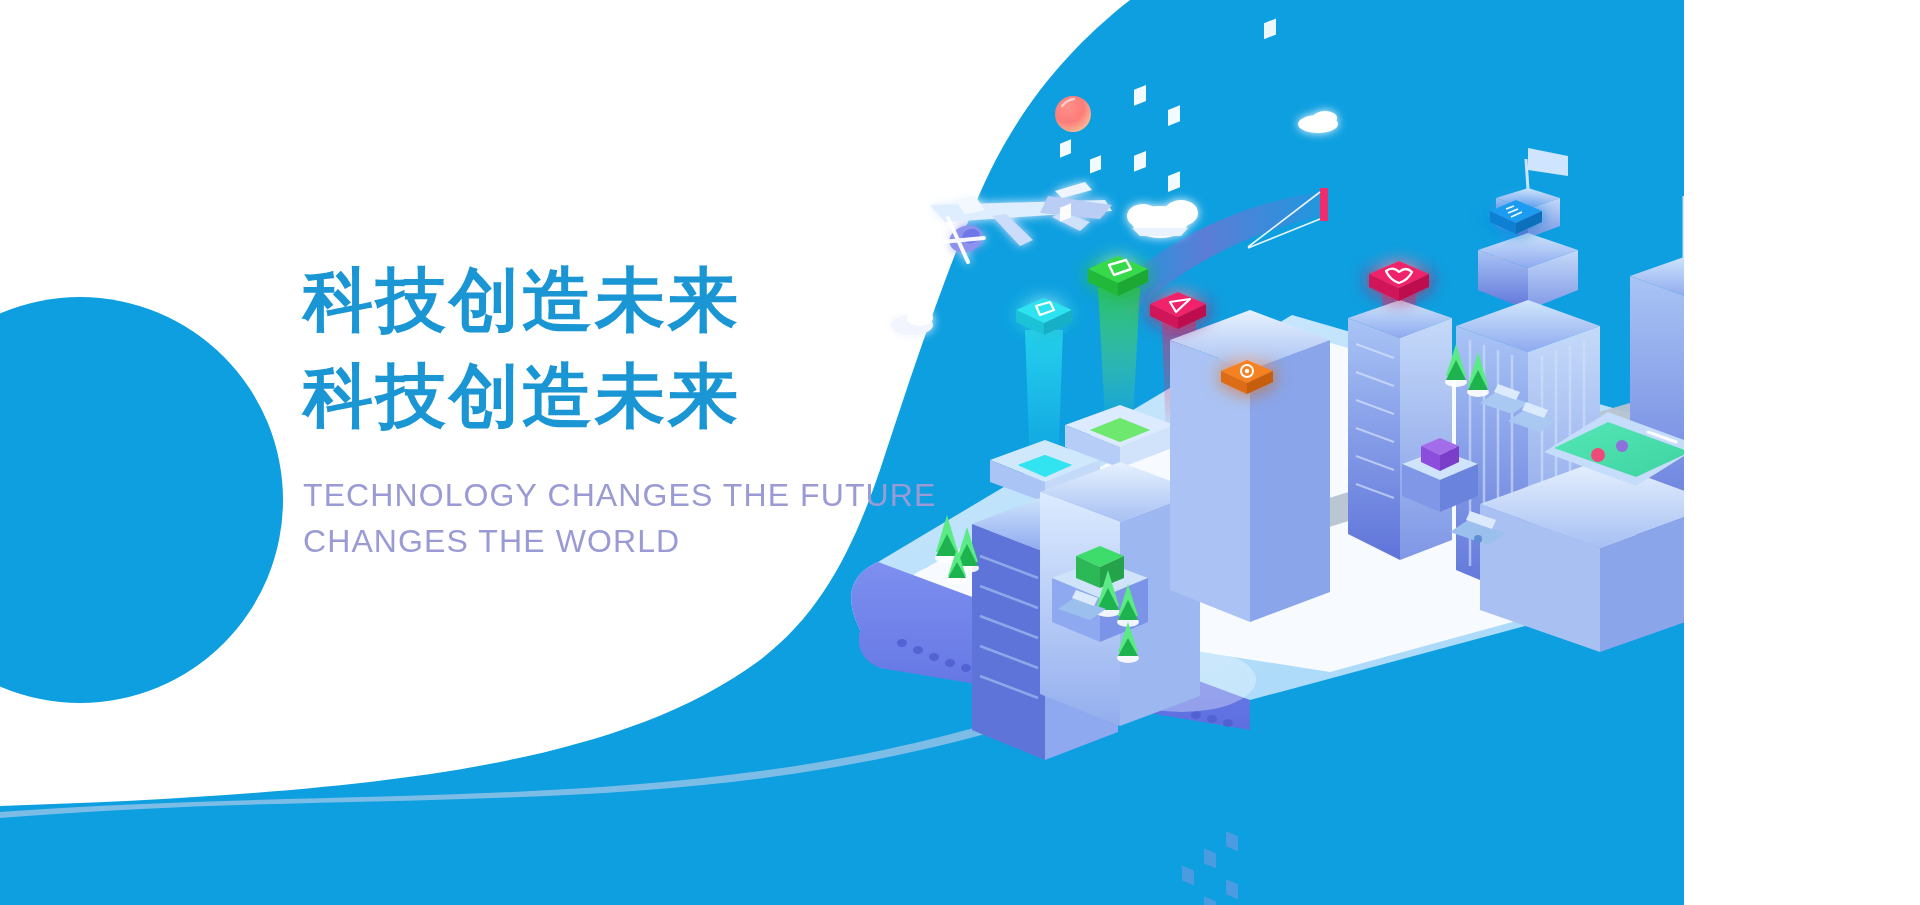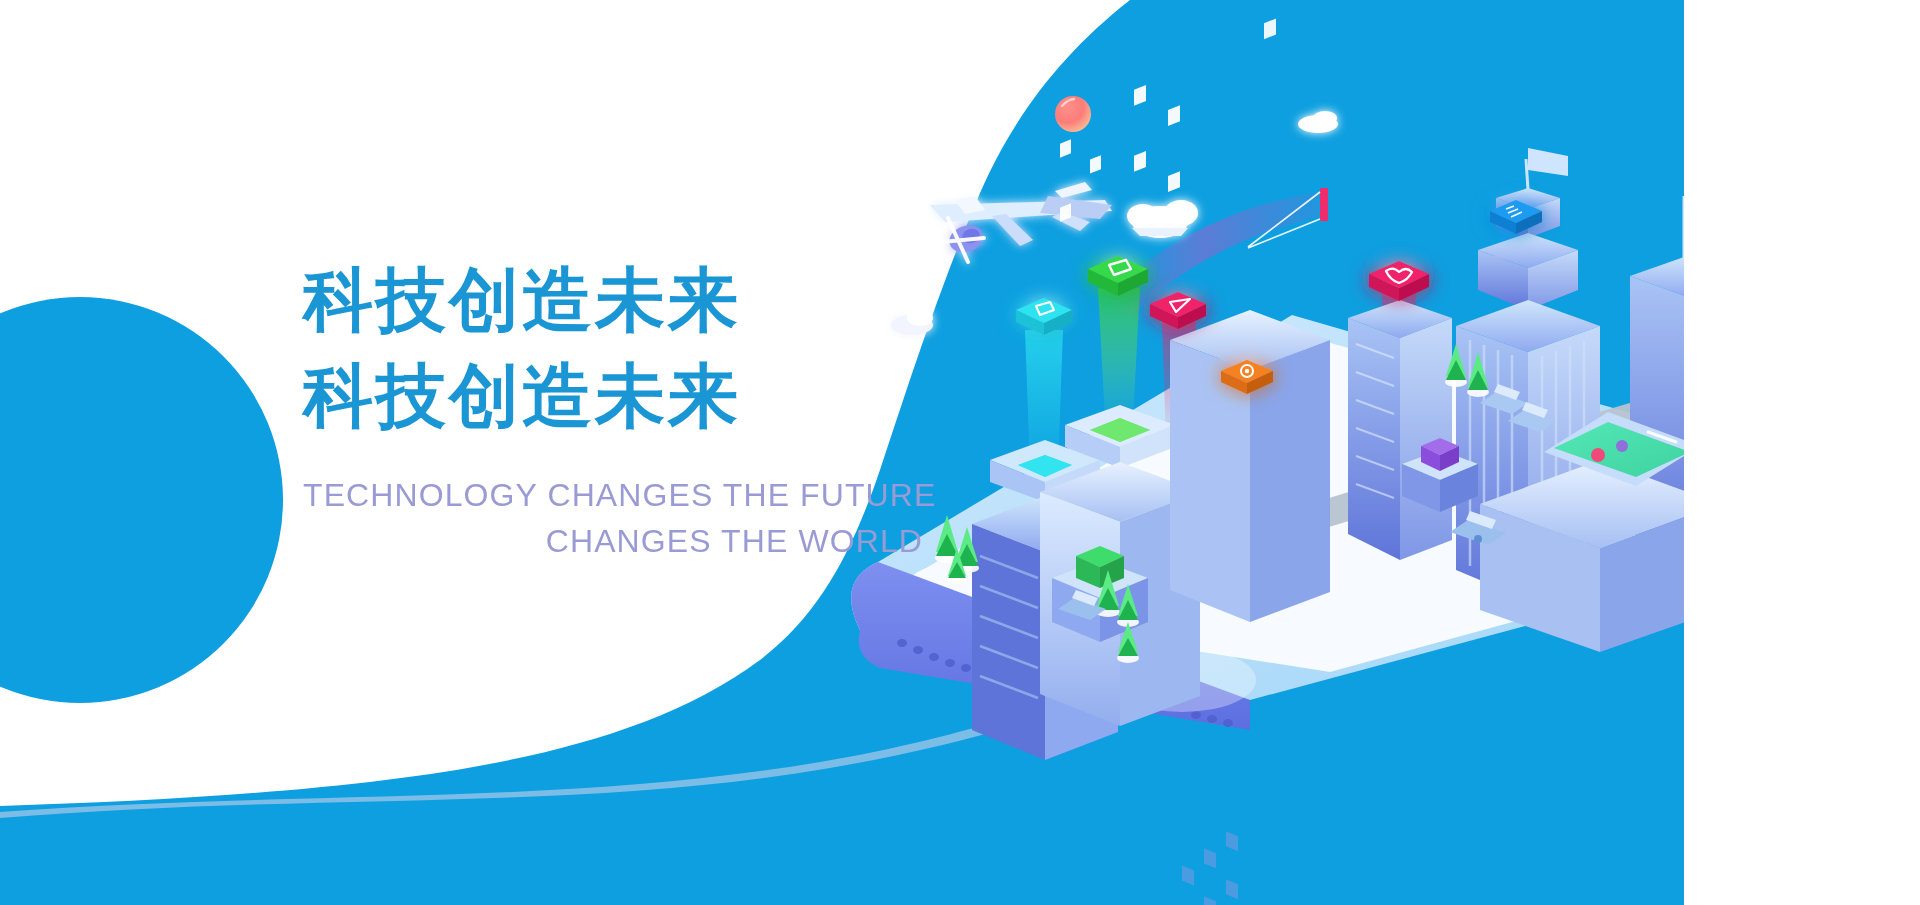--- a/index.html
+++ b/index.html
@@ -27,21 +27,20 @@
     font-size:70px;
     line-height:96px;
     font-weight:bold;
     letter-spacing:3px;
     color:#1b96d4;
     white-space:nowrap;
     font-family:"DejaVu Sans","Liberation Sans",sans-serif;
   }
   .sub{
     margin-top:28px;
-    text-align:right;
   }
   .subline{
     font-size:32px;
     line-height:46px;
     letter-spacing:1.1px;
     color:#9a9bd4;
     white-space:nowrap;
     font-family:"Liberation Sans","DejaVu Sans",sans-serif;
   }
 

